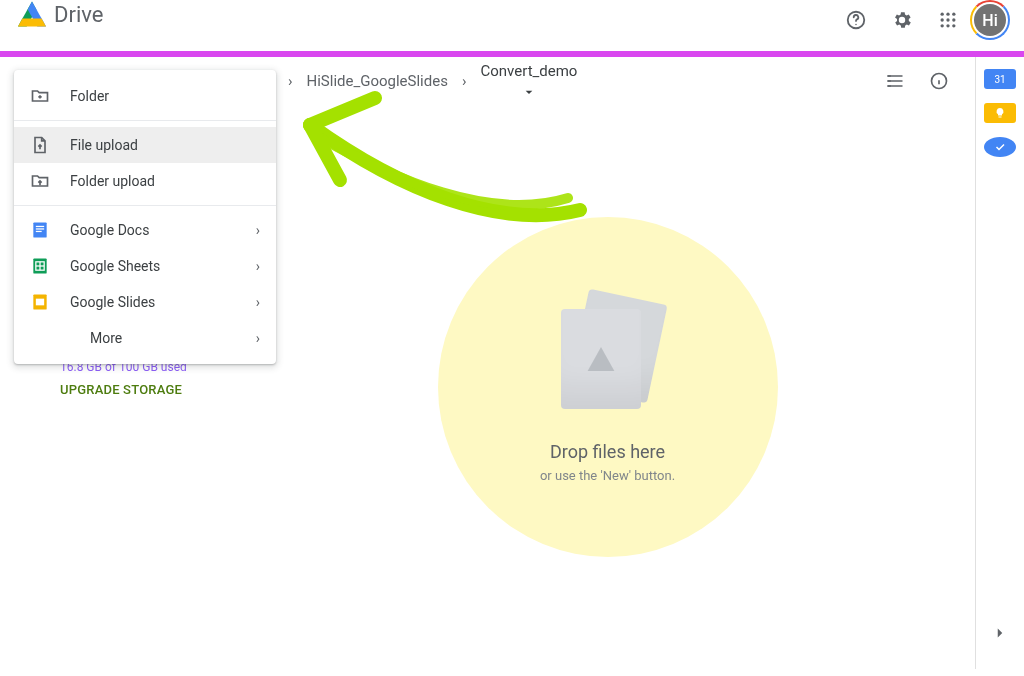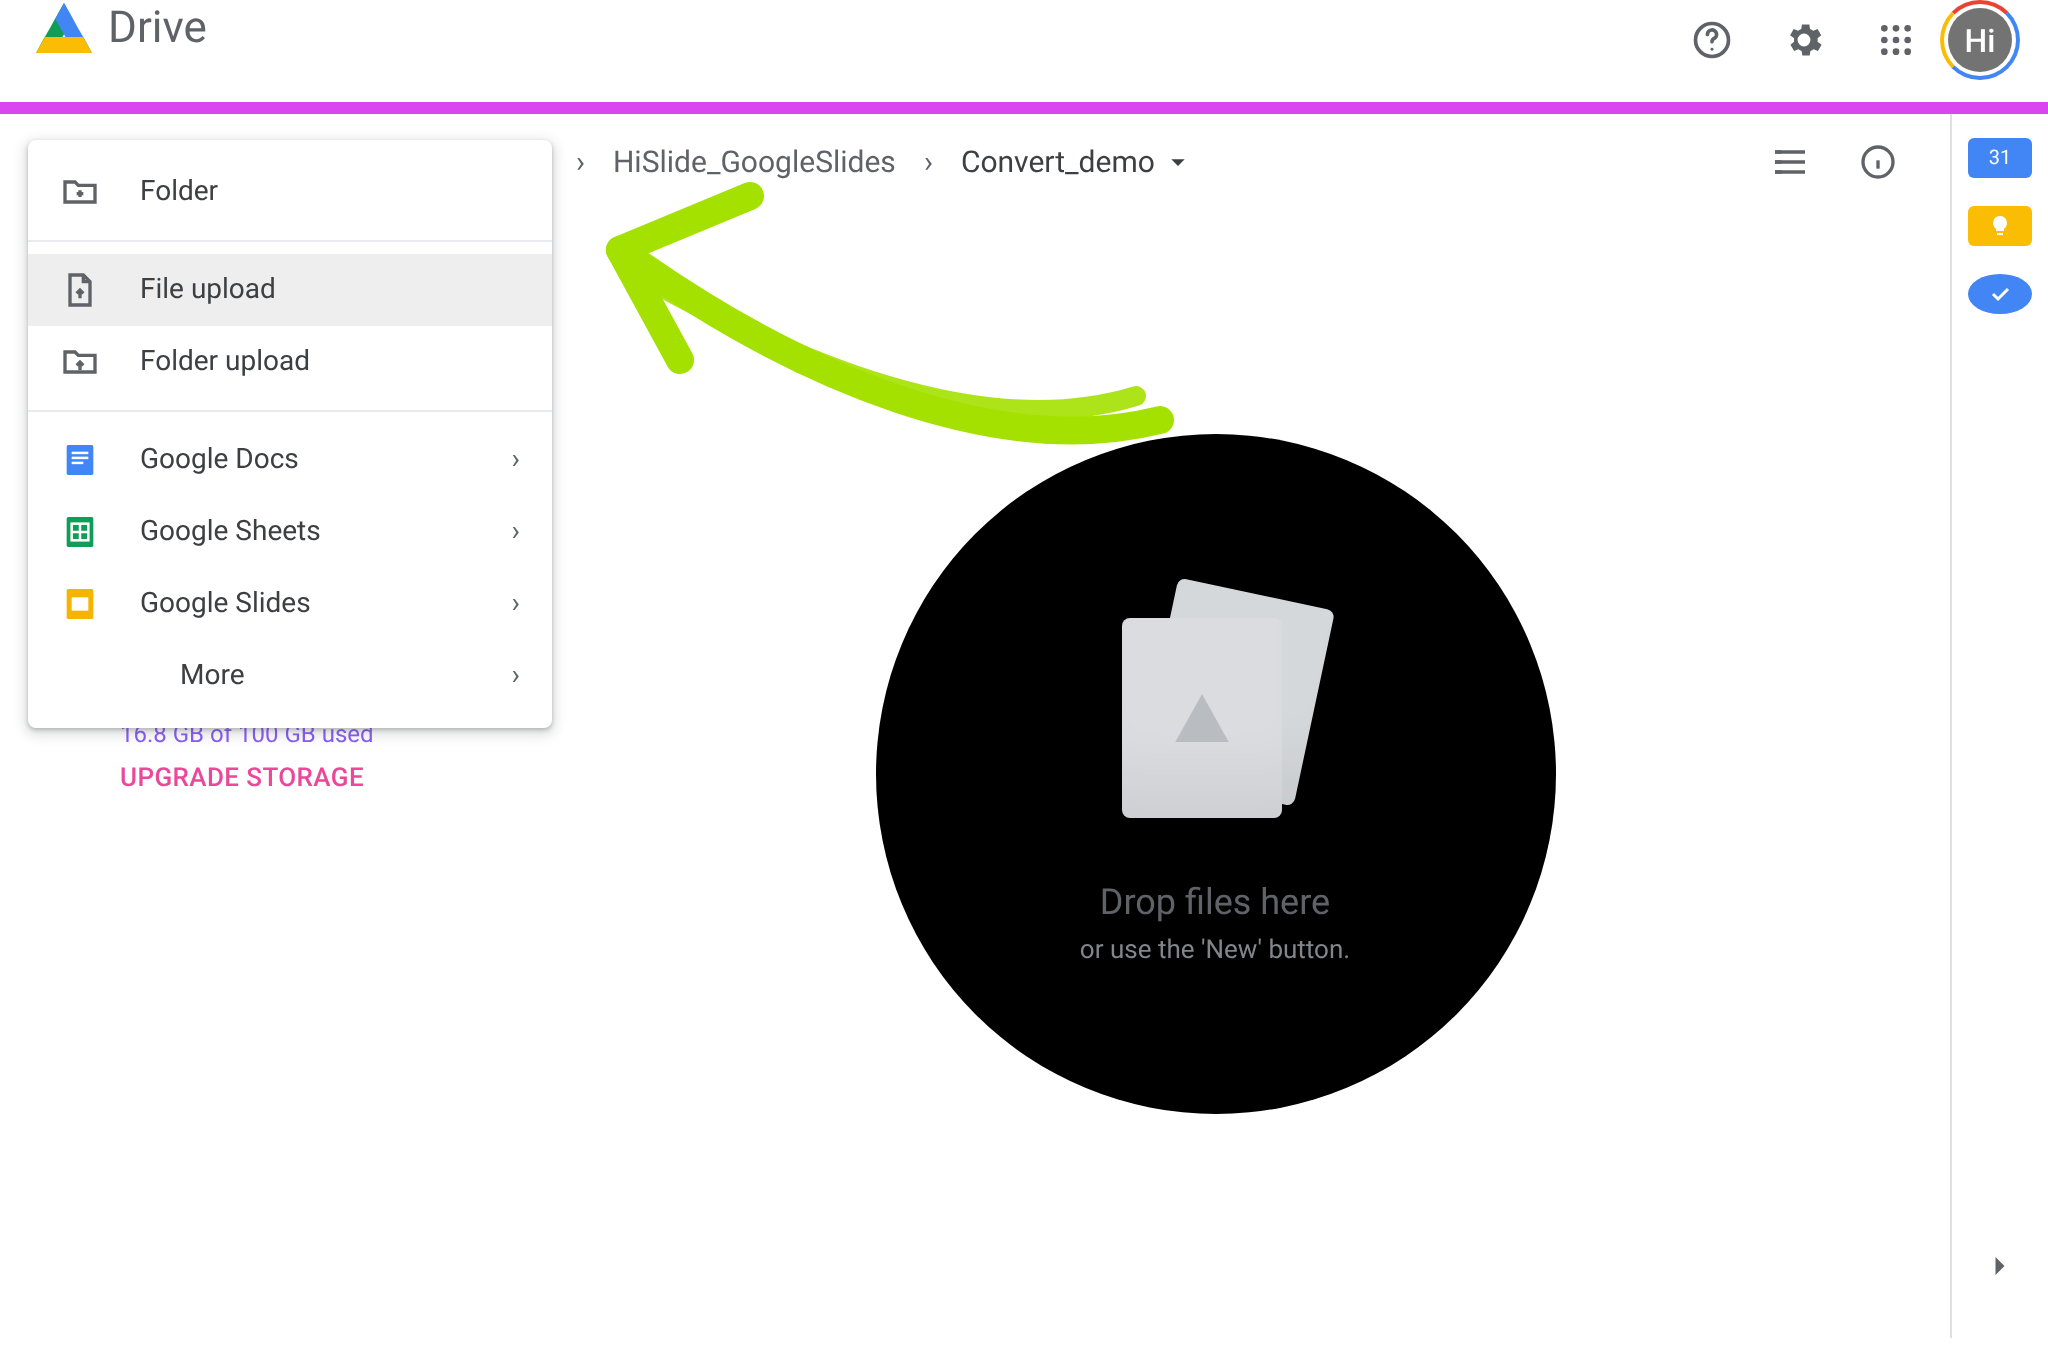--- a/index.html
+++ b/index.html
@@ -22,33 +22,33 @@
 
 .body { display: flex; height: calc(100% - 64px); }
 .sidebar { width: 240px; padding-top: 200px;  position: relative; }
 .side-item { display: flex; align-items: center; gap: 16px; height: 40px; padding: 0 24px; color: #5f6368; font-size: 13px; cursor: pointer; border-radius: 0 20px 20px 0; }
 .side-item svg { width: 20px; height: 20px; flex-shrink: 0; }
 .storage { padding: 10px 24px 0 60px; font-size: 13px; color: #3c4043; }
 .storage hr { border: none; border-top: 1px solid #e0e0e0; margin-bottom: 10px; margin-left: -36px; }
 .storage .bar { height: 4px; background: #e0e0e0; border-radius: 2px; margin-top: 10px; overflow: hidden; width: 120px; margin-left: 0; }
 .storage .bar > div { height: 100%; width: 17%; background: #1a73e8; }
 .storage .used { font-size: 12px; color: #8b5cf6; margin-top: 8px; }
-.storage .upgrade { color: #ec4899; font-size: 13px; font-weight: 500; margin-top: 8px; letter-spacing: .2px; cursor: pointer; }
+.storage .upgrade { color: #4d7c0f; font-size: 13px; font-weight: 500; margin-top: 8px; letter-spacing: .2px; cursor: pointer; }
 .storage-row { display:flex; align-items:center; gap:16px; margin-left:-36px; }
 .storage-row svg { width:20px; height:20px; color:#5f6368; }
 
 .main { flex: 1; border-right: 1px solid #e0e0e0; position: relative; display:flex; flex-direction:column; }
 .breadcrumb { height: 48px; display: flex; align-items: center; gap: 4px; padding: 0 16px 0 20px; color: #3c4043; font-size: 15px; }
 .breadcrumb .chev { color: #5f6368; padding: 0 4px; }
 .breadcrumb .seg { padding: 4px 6px; border-radius: 4px; cursor: pointer; color:#5f6368; }
-.breadcrumb .seg.last { color:#3c4043; display:flex; align-items:center; gap:4px; }
+.breadcrumb .seg.last { color:#3c4043; display:flex; align-items:center; gap:4px;flex-direction:column; }
 .breadcrumb .tools { margin-left:auto; display:flex; gap:4px; }
 
 .empty { flex:1; display:flex; flex-direction:column; align-items:center; justify-content:center; position:relative; }
-.empty .circle { width: 340px; height: 340px; background:#000000; border-radius:50%; display:flex; flex-direction:column; align-items:center; justify-content:center; }
+.empty .circle { width: 340px; height: 340px; background:#fef9c3; border-radius:50%; display:flex; flex-direction:column; align-items:center; justify-content:center; }
 .empty .files-illus { width:110px; height:130px; position:relative; margin-bottom:20px; }
 .empty .files-illus .sheet { position:absolute; width:80px; height:100px; background:#dadce0; border-radius:4px; box-shadow: inset 0 -40px 30px -20px rgba(0,0,0,.06); }
 .empty .files-illus .sheet.back { top:5px; left:25px; transform:rotate(12deg); background:#d5d8db; }
 .empty .files-illus .sheet.front { top:18px; left:8px; display:flex; align-items:center; justify-content:center; }
 .empty .files-illus .tri { width:28px; height:24px; opacity:.5; }
 .empty .t1 { color:#5f6368; font-size:18px; }
 .empty .t2 { color:#80868b; font-size:13px; margin-top:6px; }
 
 .rail { width: 48px; display:flex; flex-direction:column; align-items:center; padding-top:12px; gap:14px; position:relative; }
 .rail .chip { width:32px; height:20px; border-radius:3px; display:flex; align-items:center; justify-content:center; font-size:10px; color:#fff; }

